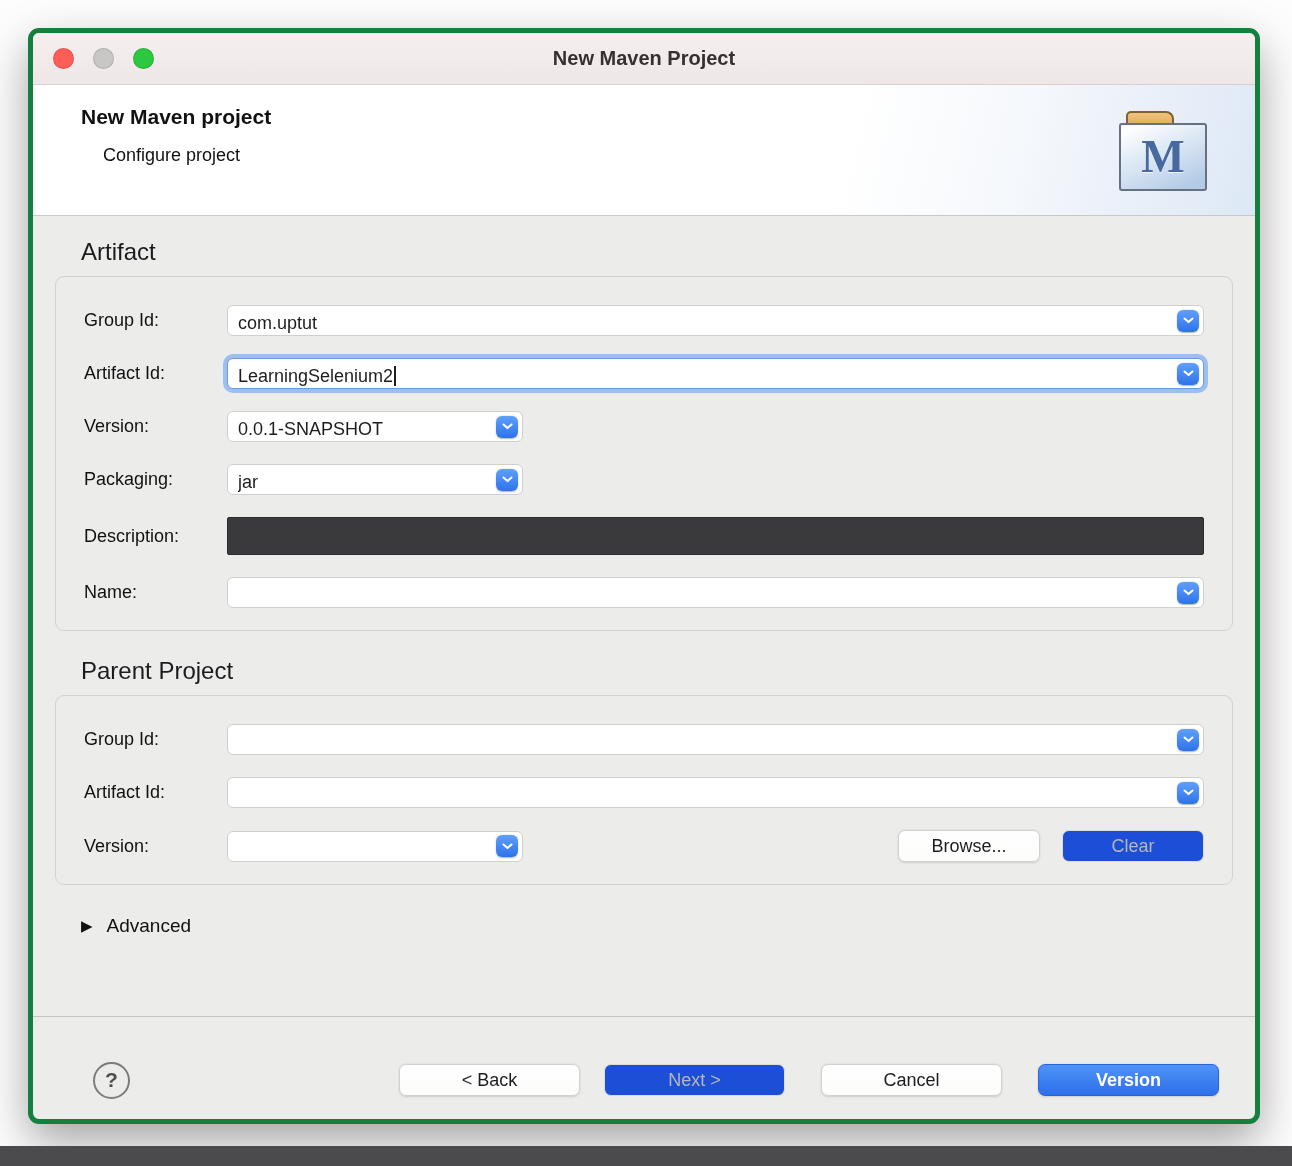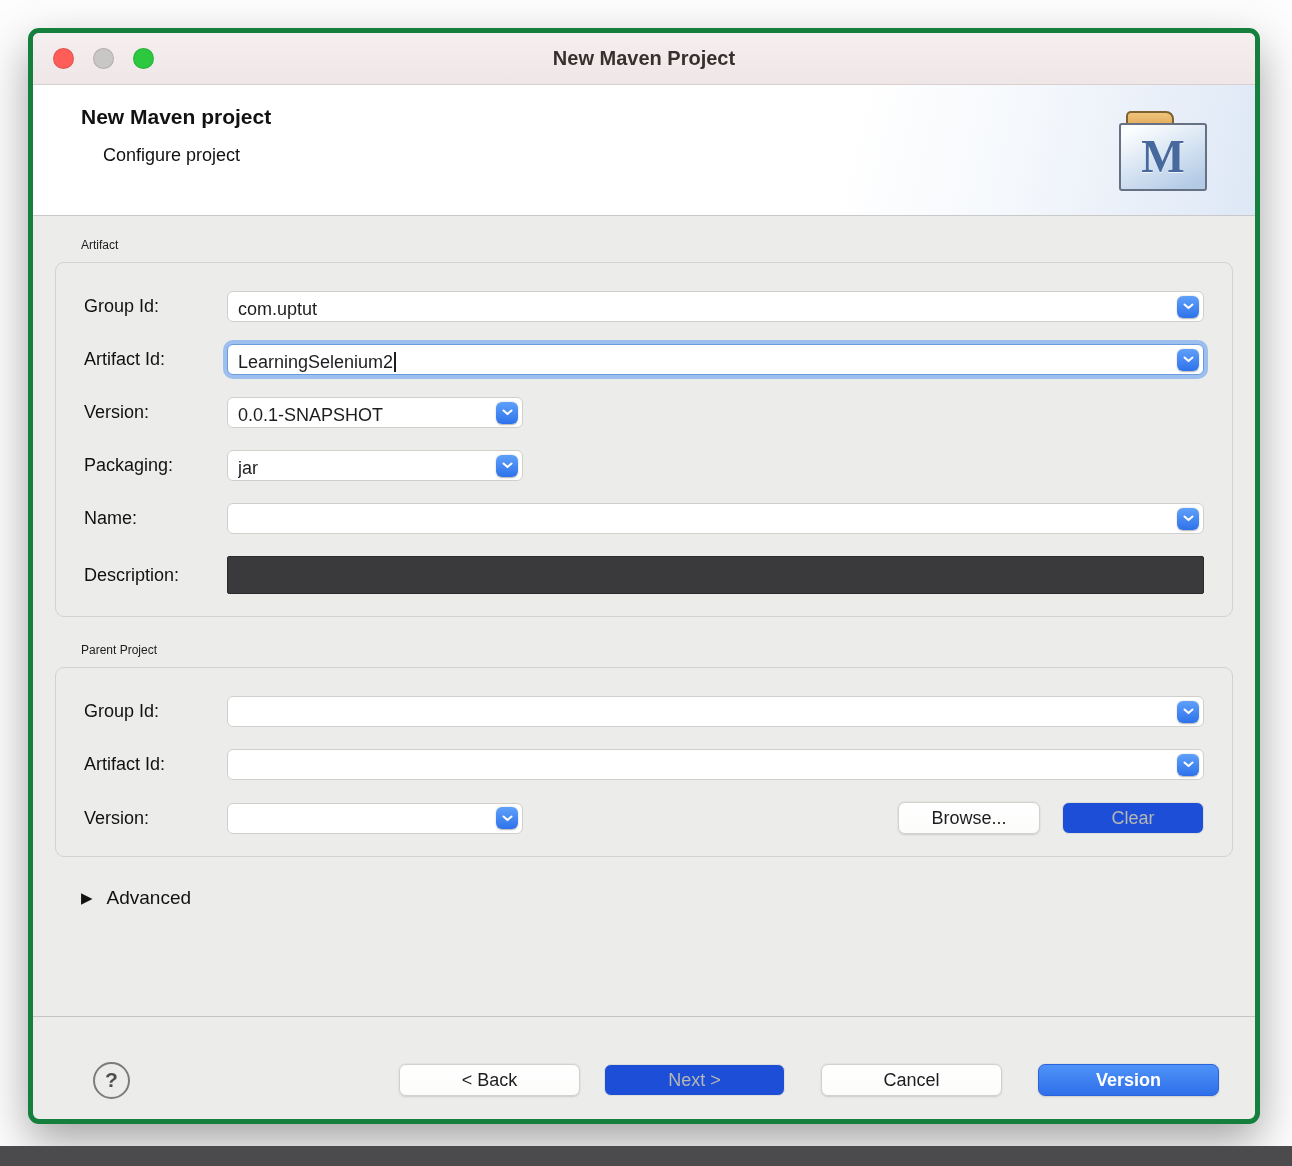--- a/index.html
+++ b/index.html
@@ -61,21 +61,21 @@
     border:2px solid #667183; border-radius:3px;
     display:flex; align-items:center; justify-content:center;
   }
   .maven-letter {
     font-family:"Liberation Serif", serif; font-weight:bold;
     font-size:46px; color:#47699e; line-height:1;
     text-shadow:0 1px 0 rgba(255,255,255,0.7);
   }
   
   .dialog-body { flex:1 1 auto; padding:14px 22px 0 22px; }
-  .section-label { font-size:12px; color:#1c1c1e; margin:8px 0 10px 26px; }
+  .section-label { font-size:24px; color:#1c1c1e; margin:8px 0 10px 26px; }
   .group-box {
     border:1px solid #d2d2cf; border-radius:9px;
     padding:28px 28px 22px 28px;
   }
   .row { display:flex; align-items:center; margin-bottom:22px; }
   .row:last-child { margin-bottom:0; }
   .field-label { width:143px; flex:0 0 auto; font-size:18px; color:#111; }
   
   .combo {
     position:relative; height:31px;
@@ -222,34 +222,34 @@
           <span class="combo-value">jar</span>
           <button class="combo-btn">
             <svg class="chev" viewBox="0 0 11 7">
                 <path d="M1.5 1.5l4 3.6 4-3.6" stroke="#fff" stroke-width="2" fill="none" stroke-linecap="round" stroke-linejoin="round"></path>
               </svg>
           </button>
         </div>
       </div>
 
       <div class="row">
+        <span class="field-label">Description:</span>
+        <div class="description-input"></div>
+      </div>
+
+      <div class="row">
         <span class="field-label">Name:</span>
         <div class="combo full">
           <span class="combo-value"></span>
           <button class="combo-btn">
             <svg class="chev" viewBox="0 0 11 7">
                 <path d="M1.5 1.5l4 3.6 4-3.6" stroke="#fff" stroke-width="2" fill="none" stroke-linecap="round" stroke-linejoin="round"></path>
               </svg>
           </button>
         </div>
-      </div>
-
-      <div class="row">
-        <span class="field-label">Description:</span>
-        <div class="description-input"></div>
       </div>
 
     </div>
 
     <div class="section-label" style="margin-top:26px;">Parent Project</div>
 
     <div class="group-box">
 
       <div class="row">
         <span class="field-label">Group Id:</span>

